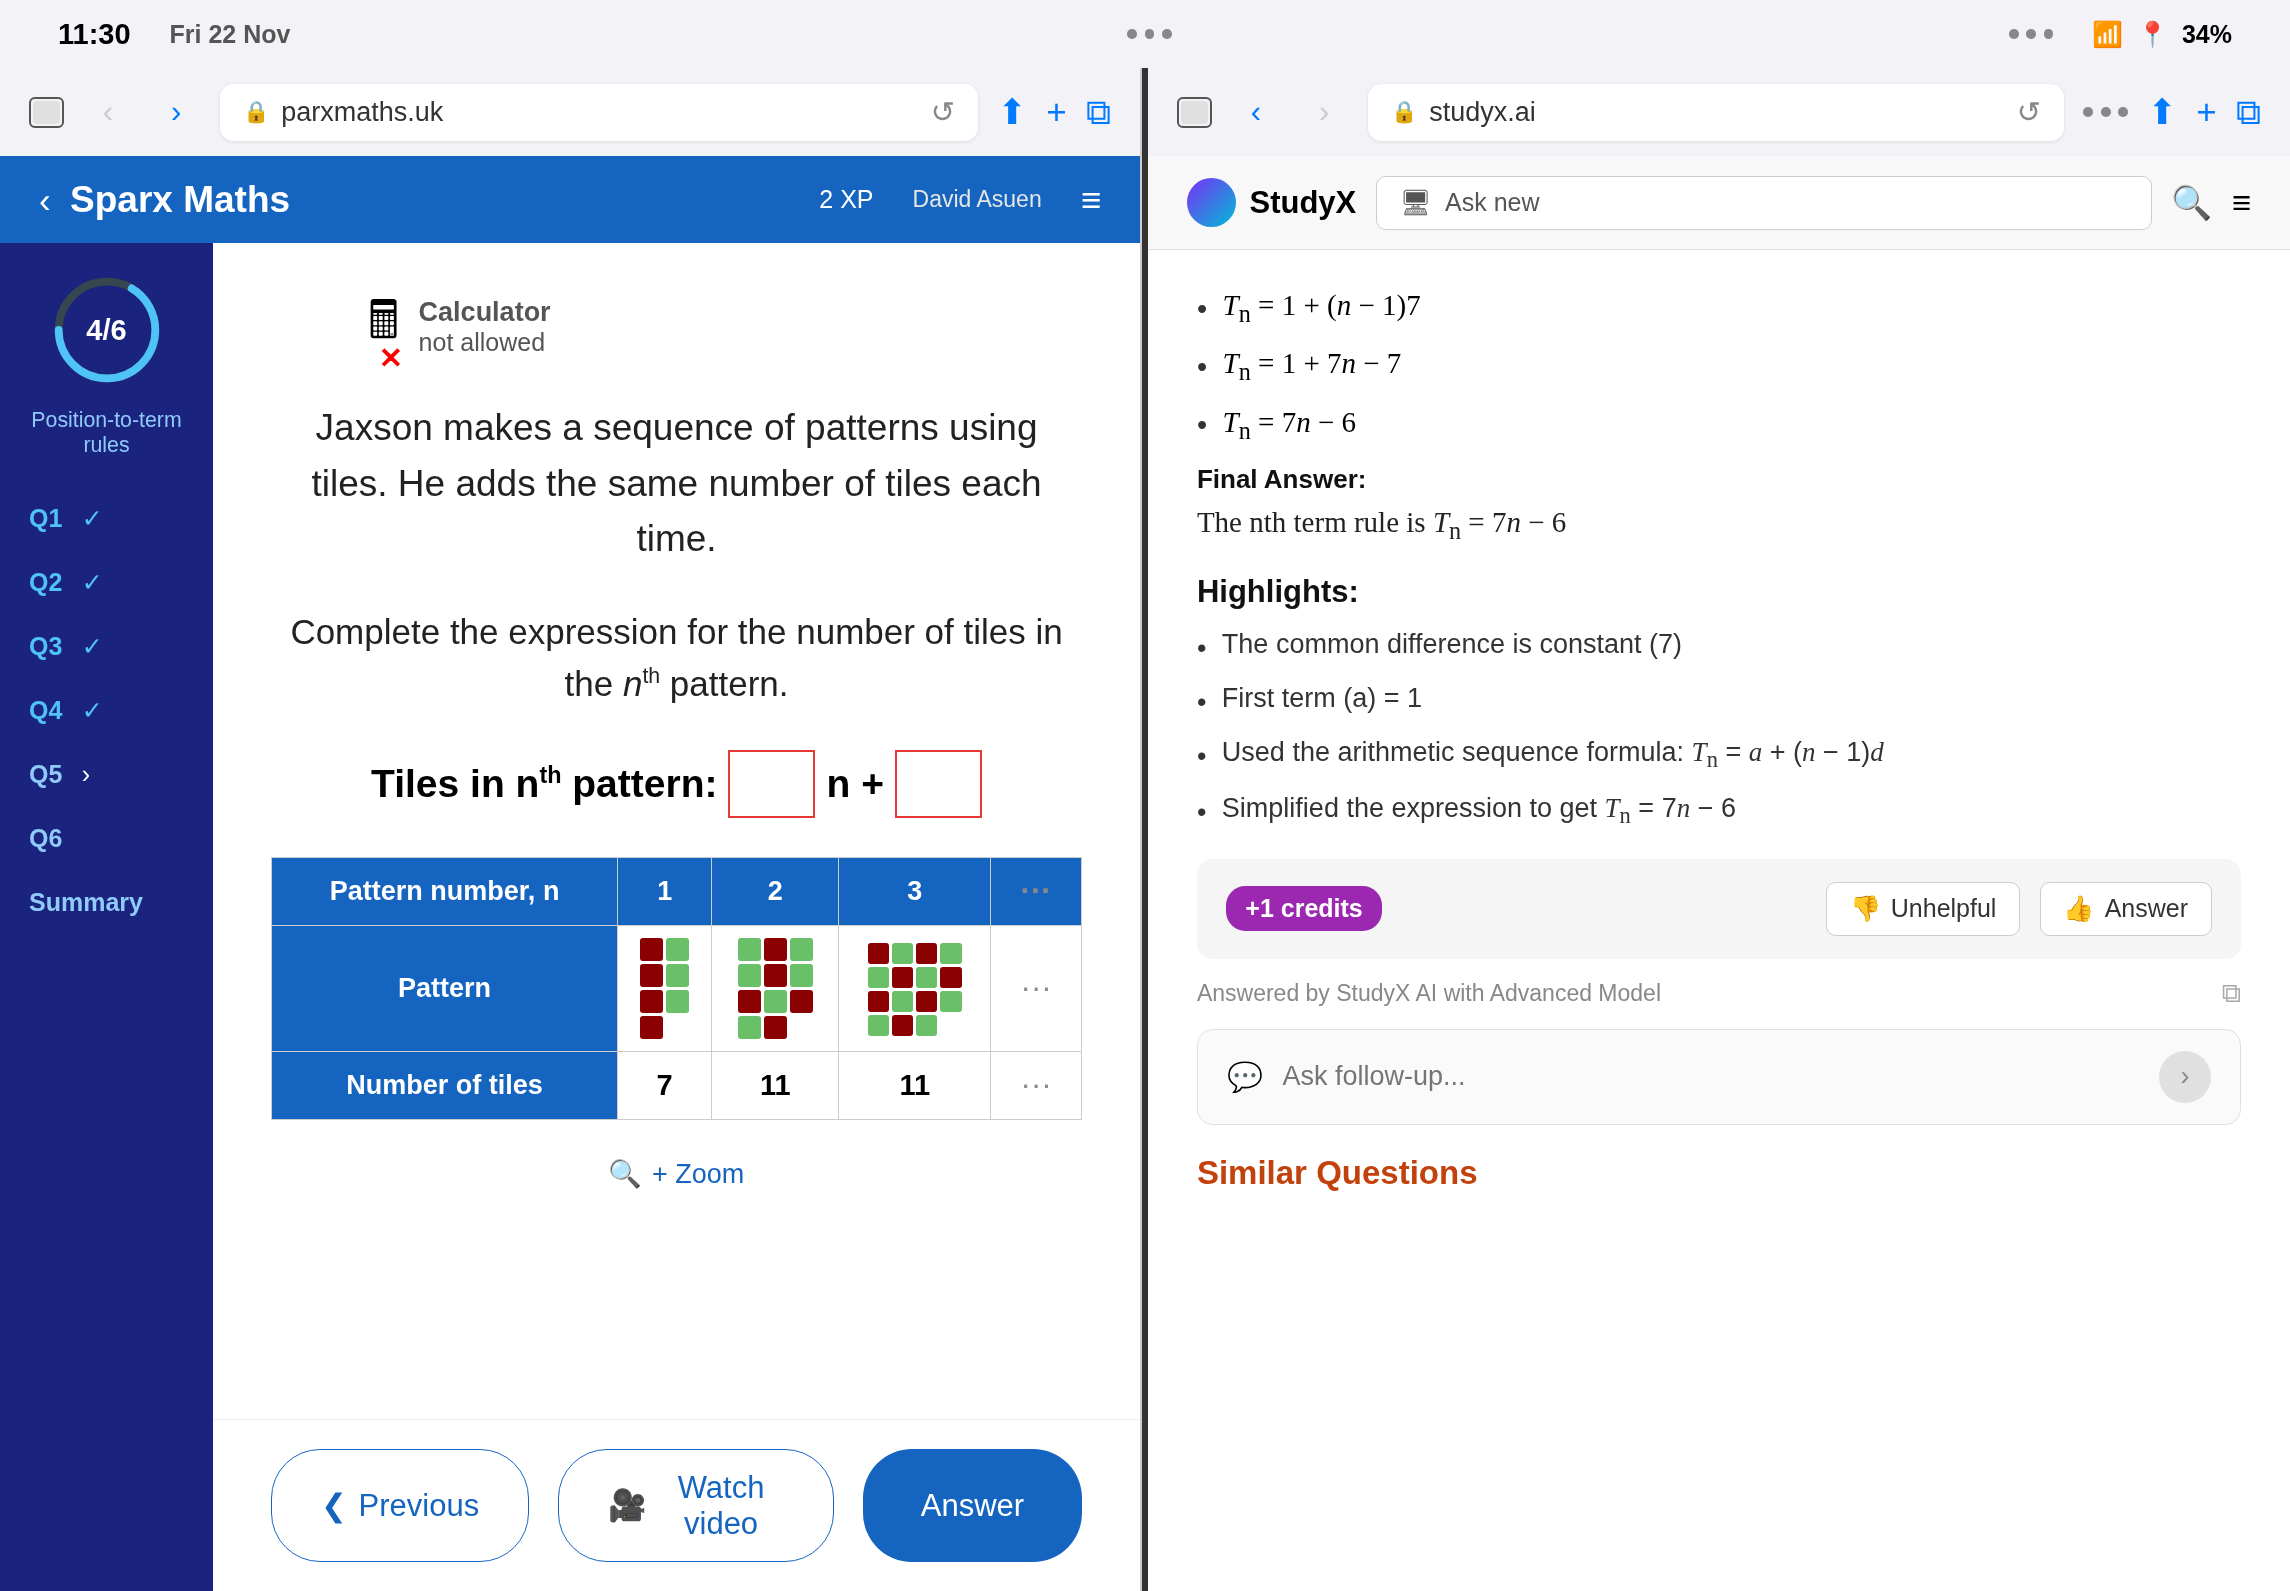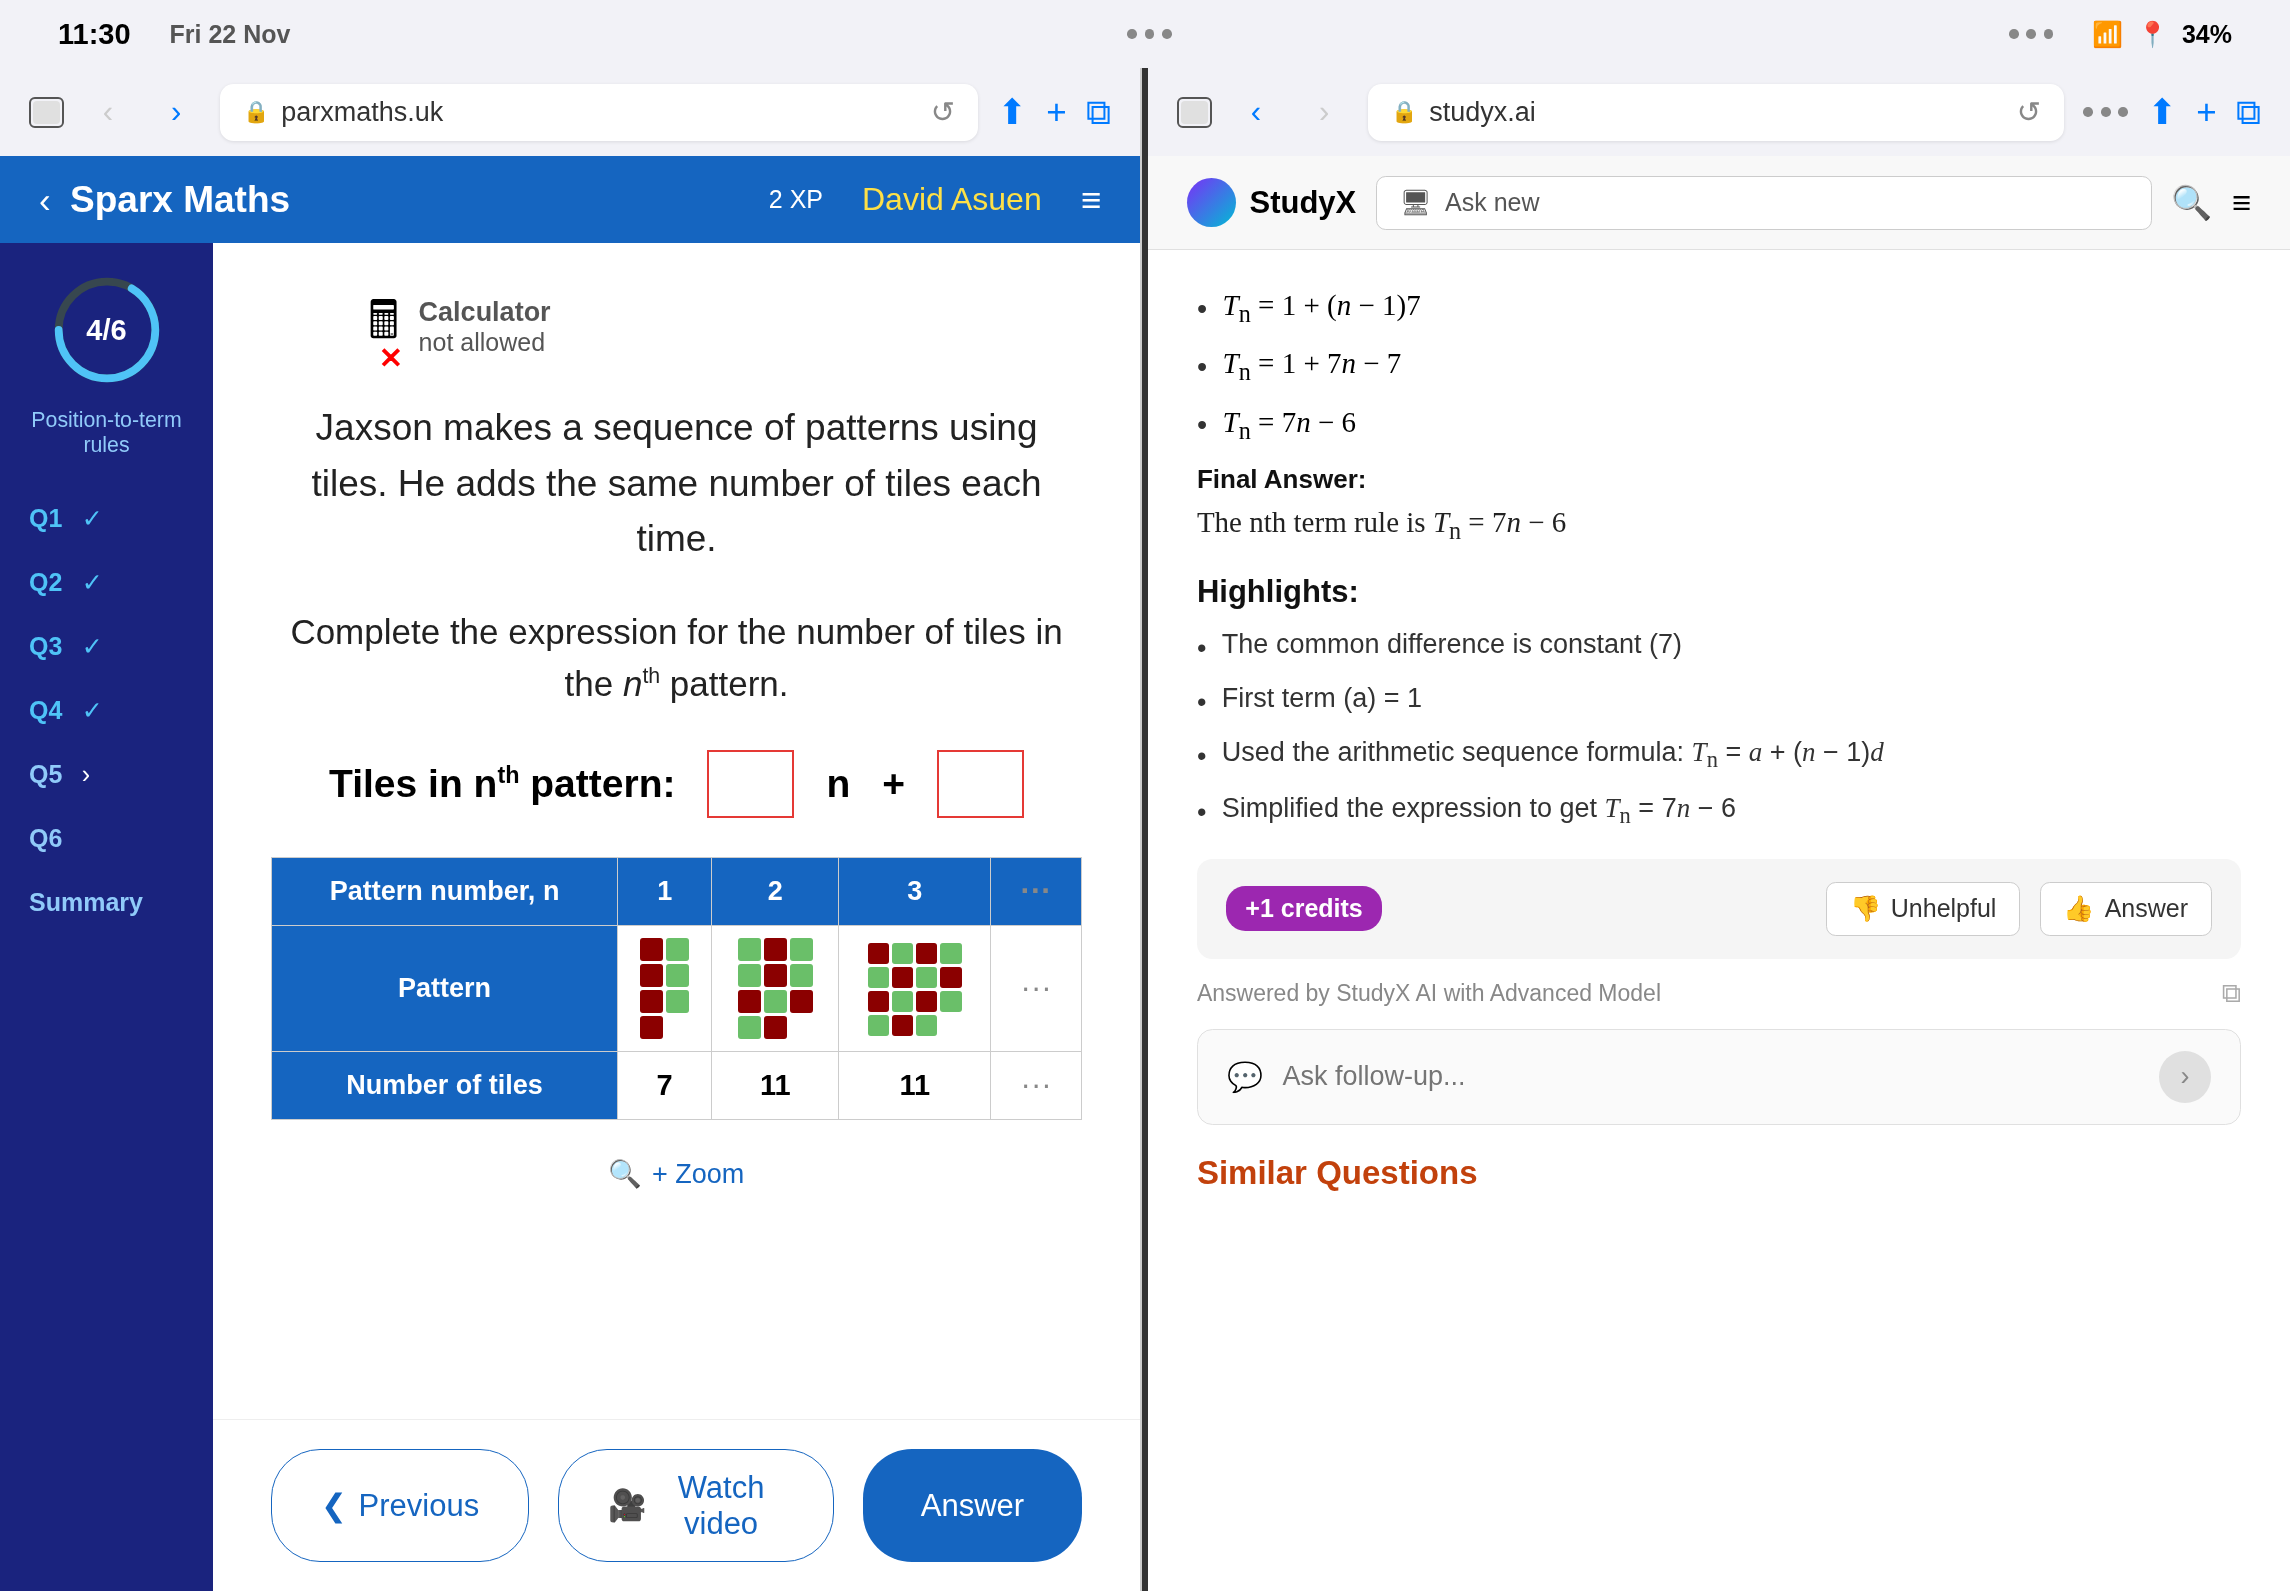--- a/index.html
+++ b/index.html
@@ -90,21 +90,21 @@
       background: #1565c0;
       height: 87px;
       display: flex;
       align-items: center;
       padding: 0 39px;
       flex-shrink: 0;
     }
     .sparx-back { color: #fff; font-size: 35px; margin-right: 19.4px; }
     .sparx-title { color: #fff; font-size: 37px; font-weight: 700; flex: 1; }
     .sparx-xp { color: #fff; font-size: 25px; margin-right: 39px; }
-    .sparx-user { color: #fde047; font-size: 32px; margin-right: 39px; }
+    .sparx-user { color: #e5e5e5; font-size: 23px; margin-right: 39px; }
     .sparx-menu { color: #fff; font-size: 35px; }
 
     
     .sparx-body {
       flex: 1;
       display: flex;
       overflow: hidden;
     }
 
     
@@ -185,21 +185,21 @@
       text-align: center;
       color: #222;
       margin-bottom: 39px;
       max-width: 776px;
       line-height: 1.5;
     }
 
     .expression-row {
       display: flex;
       align-items: center;
-      gap: 32px;
+      gap: 11px;
       margin-bottom: 39px;
       font-size: 39px;
       font-weight: 700;
     }
     .expr-box {
       width: 87px; height: 68px;
       border: 2.9px solid #e53935;
       display: flex; align-items: center; justify-content: center;
       background: #fff;
     }

